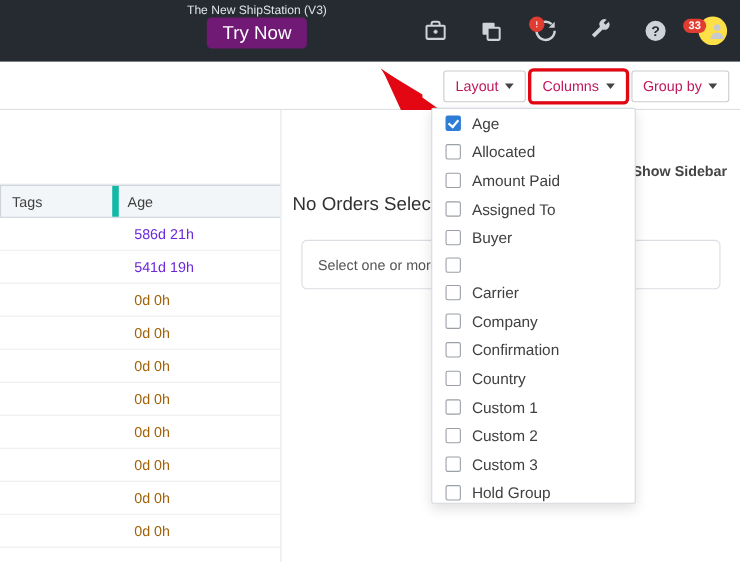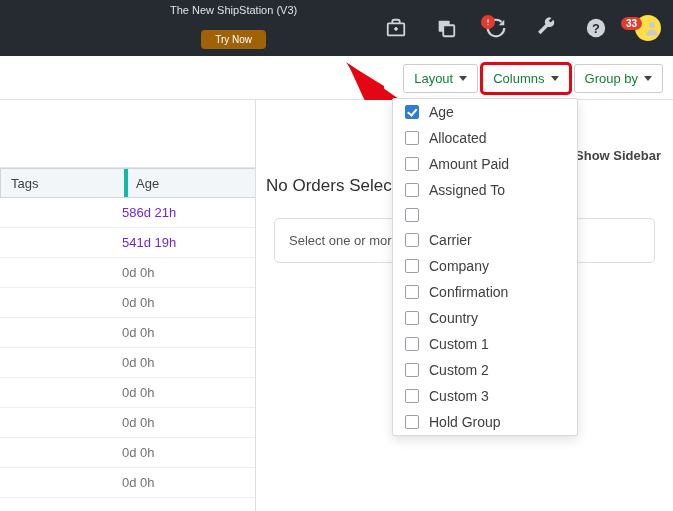--- a/index.html
+++ b/index.html
@@ -25,27 +25,27 @@
     position: absolute;
     left: 170px;
     top: 4px;
     text-align: center;
   }
   .promo-text {
     color: #dfe3e6;
     font-size: 11px;
   }
   .try-now {
-    margin-top: 14px;
-    background: #a16207;
+    margin-top: 0;
+    background: #701a75;
     color: #fff;
     border: none;
     border-radius: 4px;
     padding: 4px 14px;
-    font-size: 10px;
+    font-size: 17px;
     cursor: pointer;
   }
   .top-icons {
     position: absolute;
     right: 12px;
     top: 0;
     height: 56px;
     display: flex;
     align-items: center;
     gap: 28px;
@@ -81,21 +81,21 @@
     top: 8px;
     display: flex;
     gap: 4px;
   }
   .btn {
     background: #fff;
     border: 1px solid #ccc;
     border-radius: 3px;
     padding: 6px 10px;
     font-size: 13px;
-    color: #15803d;
+    color: #be185d;
     display: flex;
     align-items: center;
     gap: 6px;
     cursor: pointer;
   }
   .btn.highlight {
     outline: 3px solid #e30613;
     outline-offset: -1px;
   }
   .caret {
@@ -160,32 +160,32 @@
   .grid-header {
     display: flex;
     background: #f3f6f9;
     border-top: 1px solid #cfd4da;
     border-bottom: 1px solid #cfd4da;
     height: 30px;
     align-items: center;
     font-size: 13px;
     color: #404040;
   }
-  .col-tags { width: 128px; padding-left: 10px; border-left:1px solid #cfd4da; border-right:4px solid #14b8a6; height:100%; display:flex; align-items:center;}
+  .col-tags { width: 108px; padding-left: 10px; border-left:1px solid #cfd4da; border-right:6px solid #14b8a6; height:100%; display:flex; align-items:center;}
   .col-age { flex:1; padding-left: 8px; }
   .grid-row {
     height: 30px;
     display: flex;
     align-items: center;
     border-bottom: 1px solid #eceef1;
   }
   .cell-tags { width:114px; }
   .cell-age { flex:1; padding-left: 8px; font-size: 13px; }
   .age-red { color: #6d28d9; }
-  .age-green { color: #737373; }
+  .age-green { color: #a16207; }
   
   .dropdown {
     position: absolute;
     left: 392px;
     top: 98px;
     width: 186px;
     background: #fff;
     border: 1px solid #d6d9dd;
     box-shadow: 0 4px 12px rgba(0,0,0,0.12);
     border-radius: 2px;
@@ -367,20 +367,24 @@
     <div class="dd-item">
       <div class="chk"></div>
       <span>Amount Paid</span>
     </div>
     <div class="dd-item">
       <div class="chk"></div>
       <span>Assigned To</span>
     </div>
     <div class="dd-item">
       <div class="chk"></div>
+      <span>Buyer</span>
+    </div>
+    <div class="dd-item">
+      <div class="chk"></div>
     </div>
     <div class="dd-item">
       <div class="chk"></div>
       <span>Carrier</span>
     </div>
     <div class="dd-item">
       <div class="chk"></div>
       <span>Company</span>
     </div>
     <div class="dd-item">

